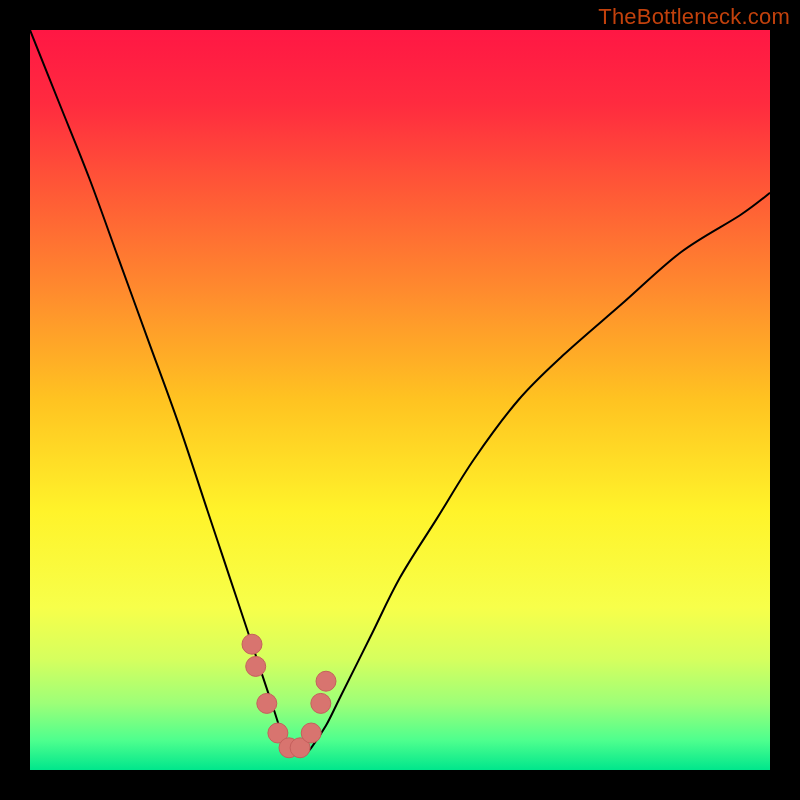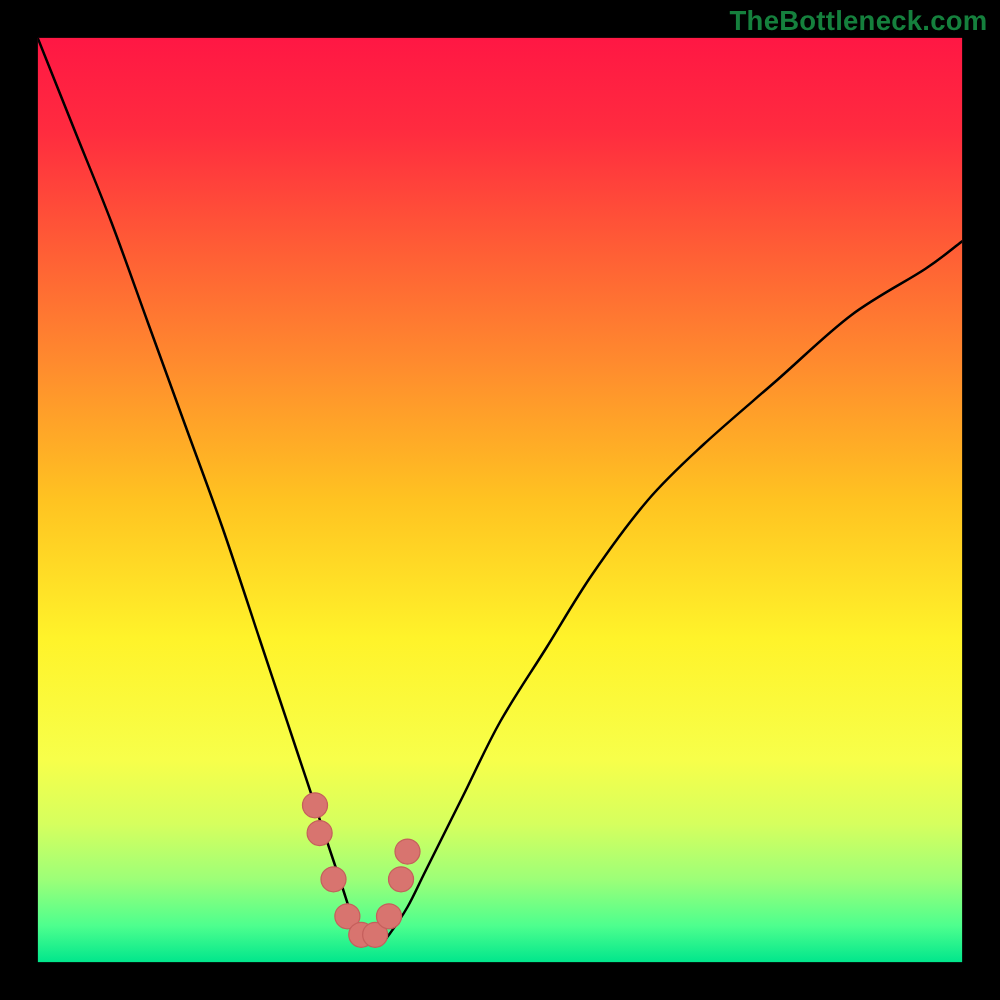--- a/index.html
+++ b/index.html
@@ -14,23 +14,23 @@
   .frame {
     position: relative;
     width: 800px;
     height: 800px;
     background: #000;
   }
   .watermark {
     position: absolute;
     top: 4px;
     right: 10px;
-    color: #15803d;
+    color: #c2410c;
     font-size: 22px;
-    font-weight: 700;
+    font-weight: 400;
     letter-spacing: 0.2px;
     z-index: 5;
     user-select: none;
   }
   .plot {
     position: absolute;
     left: 30px;
     top: 30px;
     width: 740px;
     height: 740px;

